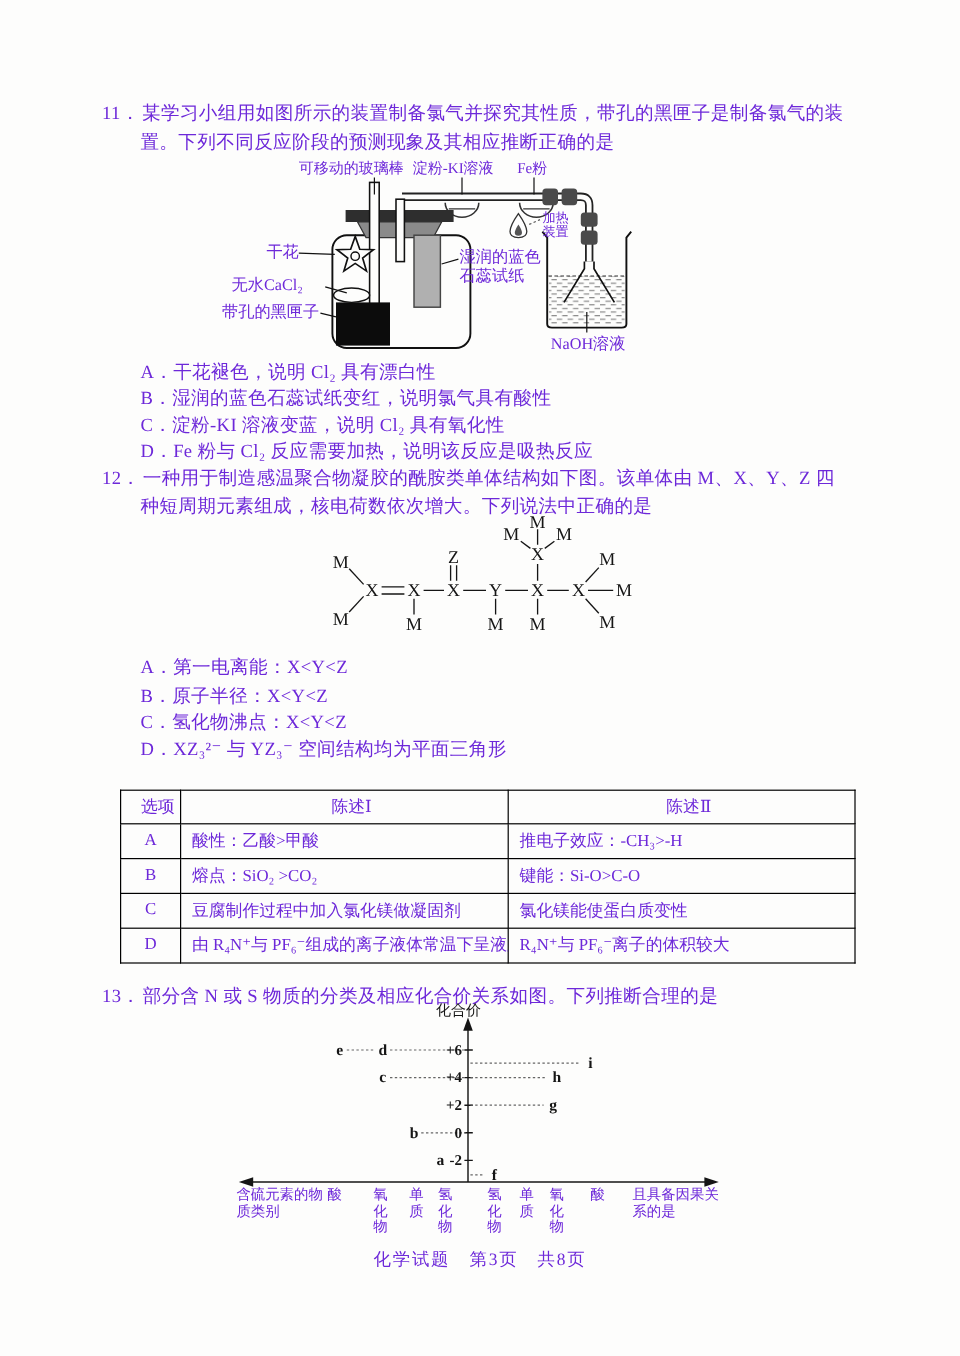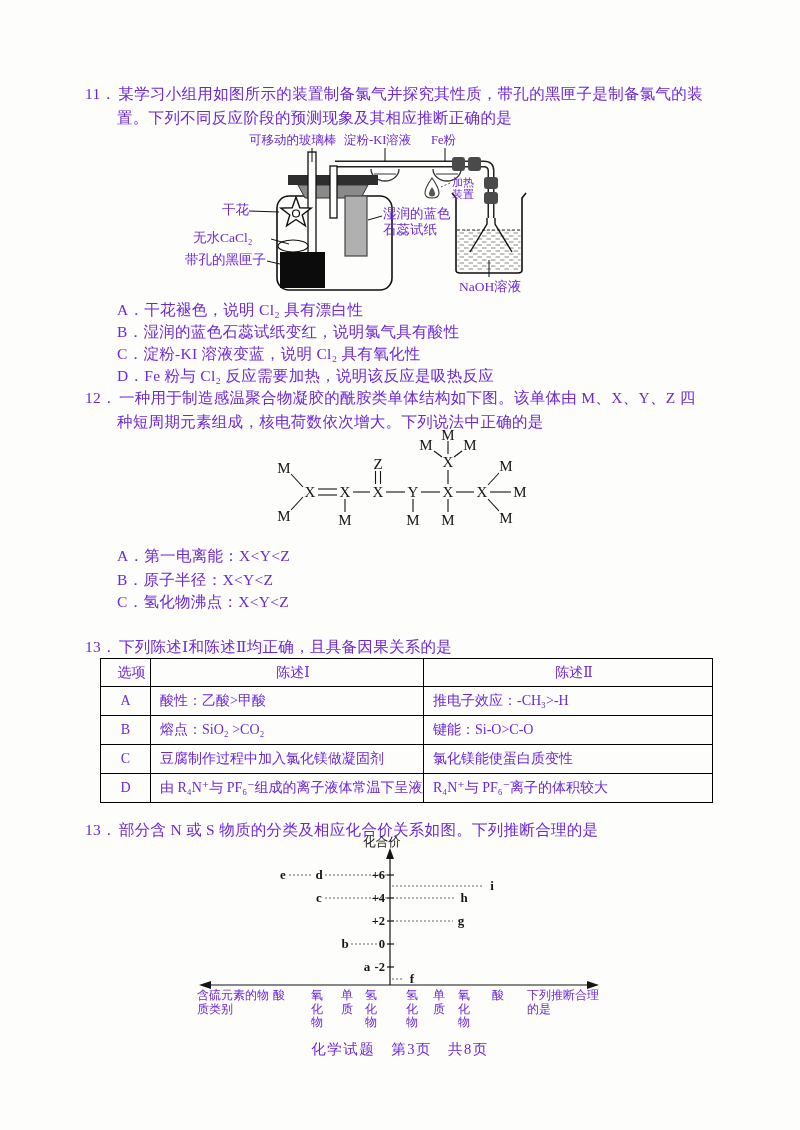--- a/index.html
+++ b/index.html
@@ -183,22 +183,22 @@
         <text x="241" y="43">M</text>
         <text x="255" y="69">M</text>
         <text x="241" y="95">M</text>
       </g>
     </svg>
   </div>
 
   <div class="line" style="left:117px; top:546px"><span>A．</span><span>第一电离能：X&lt;Y&lt;Z</span></div>
   <div class="line" style="left:117px; top:570px"><span>B．</span><span>原子半径：X&lt;Y&lt;Z</span></div>
   <div class="line" style="left:117px; top:592px"><span>C．</span><span>氢化物沸点：X&lt;Y&lt;Z</span></div>
-
-  <div class="line" style="left:85px; top:637px"><span class="qnum">13．</span><span>下列陈述Ⅰ和陈述Ⅱ均正确，且具备因果关系的是</span></div>
+  <div class="line" style="left:117px; top:614px"><span>D．</span><span>XZ₃²⁻ 与 YZ₃⁻ 空间结构均为平面三角形</span></div>
+
 
   <table class="t13">
     <colgroup>
         <col style="width:50px">
         <col style="width:273px">
         <col style="width:289px">
       </colgroup>
     <tbody>
         <tr class="hdr">
       <td class="hc">选项</td>
@@ -272,21 +272,21 @@
         <text x="124" y="66">c</text>
         <text x="150" y="112">b</text>
         <text x="172" y="135">a</text>
         <text x="217" y="147">f</text>
         <text x="266" y="89">g</text>
         <text x="269" y="66">h</text>
         <text x="297" y="54">i</text>
       </g>
     </svg>
     <div class="chart-cat" style="left:2px;   top:153px; width:74px">含硫元素的物质类别</div>
-    <div class="chart-cat" style="left:332px; top:153px; width:74px">下列推断合理的是</div>
+    <div class="chart-cat" style="left:332px; top:153px; width:74px">且具备因果关系的是</div>
     <div class="chart-cat" style="left:78px;  top:153px; width:16px">酸</div>
     <div class="chart-cat" style="left:116px; top:153px; width:14px">氧化物</div>
     <div class="chart-cat" style="left:146px; top:153px; width:14px">单质</div>
     <div class="chart-cat" style="left:170px; top:153px; width:14px">氢化物</div>
     <div class="chart-cat" style="left:211px; top:153px; width:14px">氢化物</div>
     <div class="chart-cat" style="left:238px; top:153px; width:14px">单质</div>
     <div class="chart-cat" style="left:263px; top:153px; width:14px">氧化物</div>
     <div class="chart-cat" style="left:297px; top:153px; width:16px">酸</div>
   </div>
 

